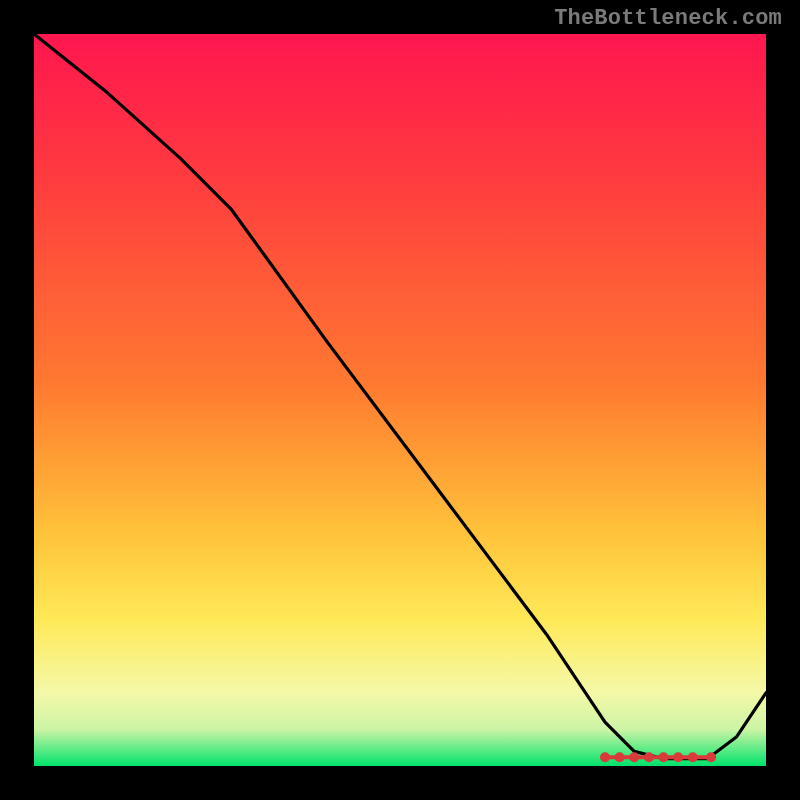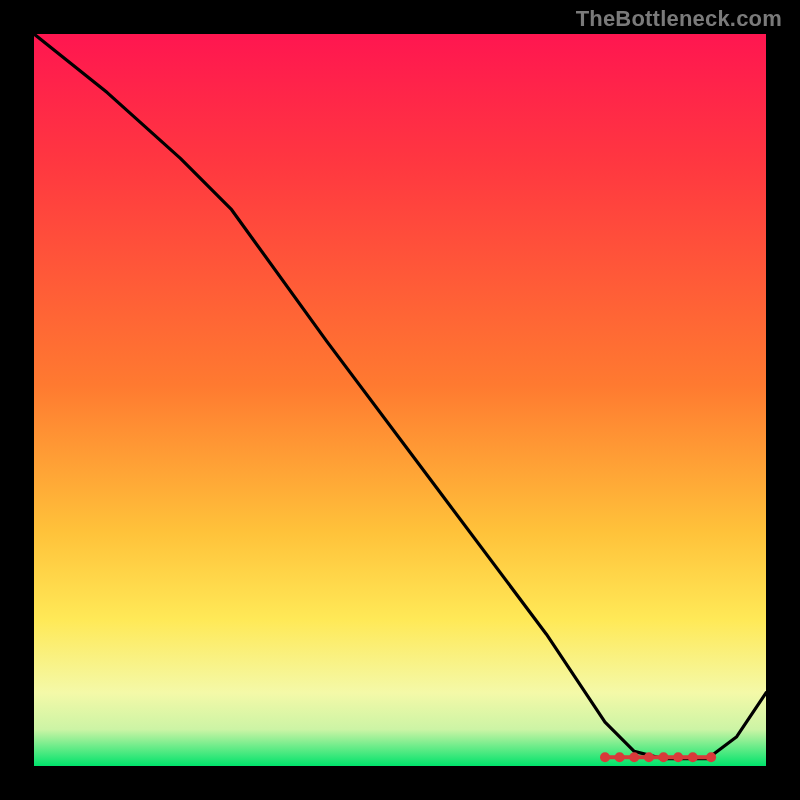--- a/index.html
+++ b/index.html
@@ -9,20 +9,21 @@
     height: 800px;
     background: #000;
     overflow: hidden;
     font-family: Arial, Helvetica, sans-serif;
   }
   .frame {
     position: relative;
     width: 800px;
     height: 800px;
     background: #000;
+    font-family: Liberation Mono, monospace;
   }
   .watermark {
     position: absolute;
     top: 6px;
     right: 18px;
     color: #7a7a7a;
     font-size: 22px;
     font-weight: 600;
     letter-spacing: 0.2px;
     z-index: 10;

